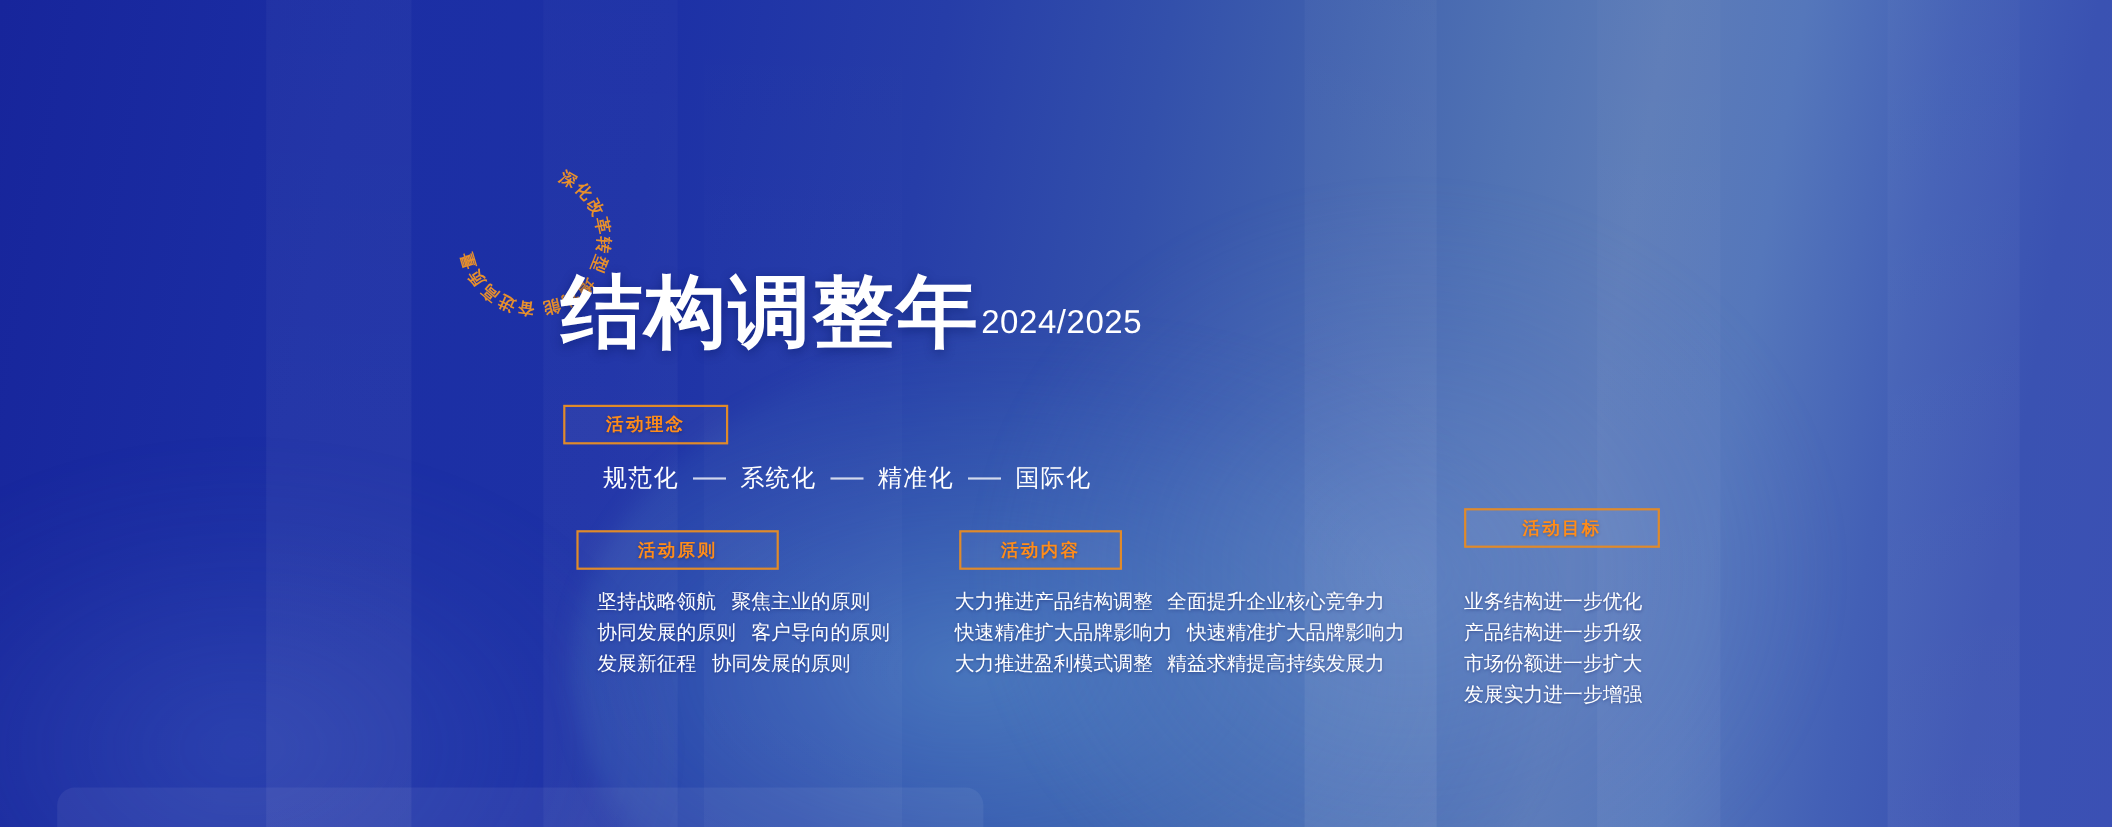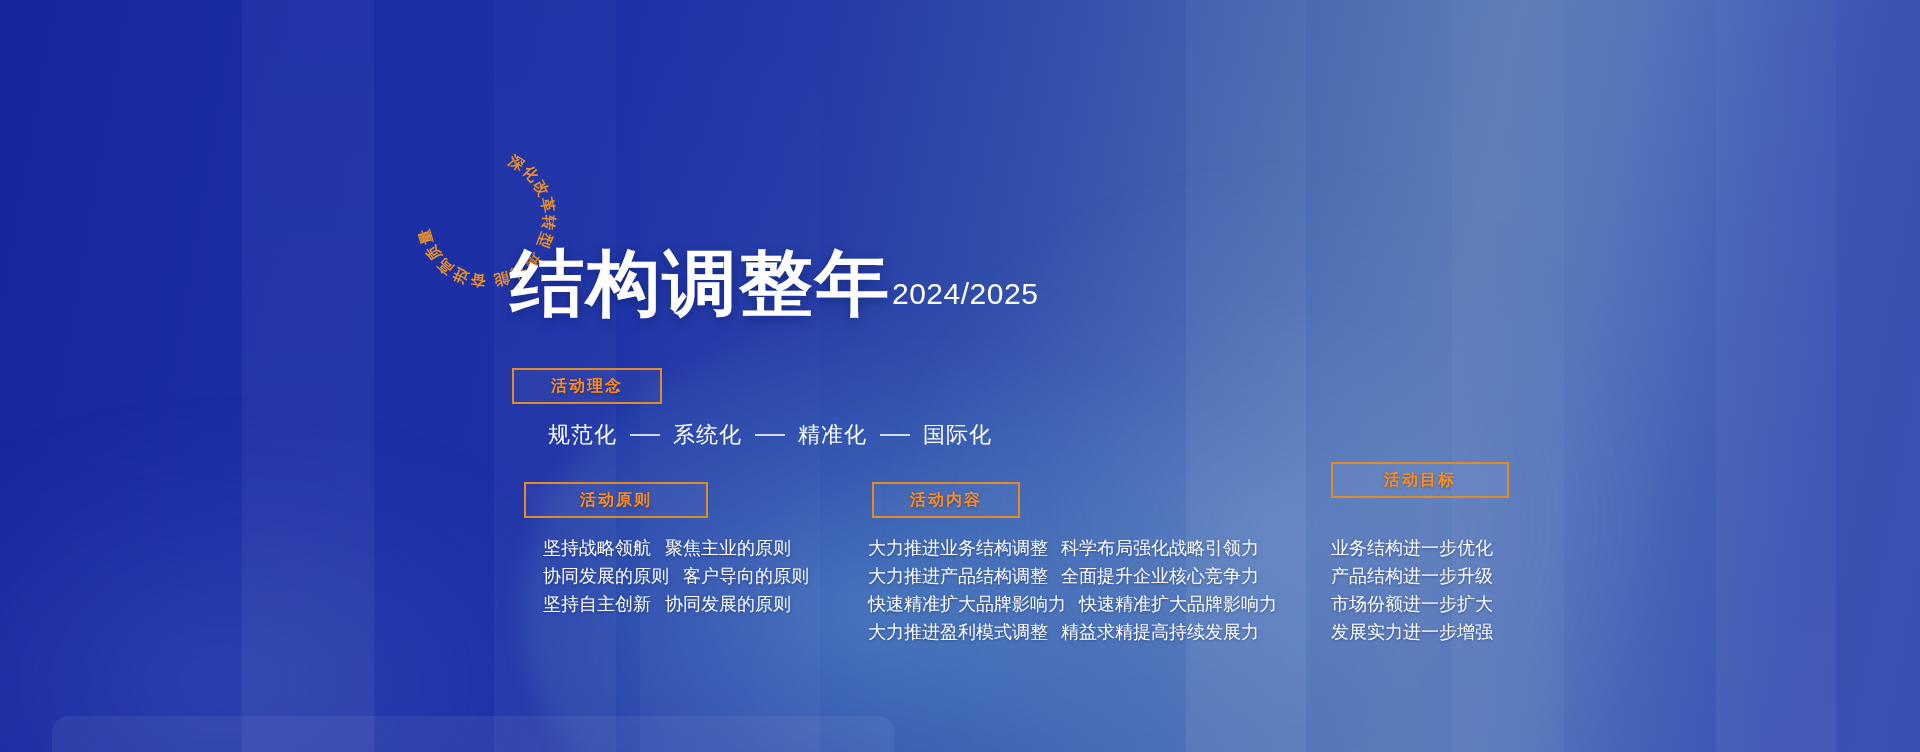--- a/index.html
+++ b/index.html
@@ -206,30 +206,26 @@
     <div class="col" id="col-principle">
       <div class="line">
         <span>坚持战略领航</span>
         <span>聚焦主业的原则</span>
       </div>
       <div class="line">
         <span>协同发展的原则</span>
         <span>客户导向的原则</span>
       </div>
       <div class="line">
-        <span>坚持自主创新</span>
+        <span>发展新征程</span>
         <span>协同发展的原则</span>
       </div>
     </div>
 
     <div class="col" id="col-content">
-      <div class="line">
-        <span>大力推进业务结构调整</span>
-        <span>科学布局强化战略引领力</span>
-      </div>
       <div class="line">
         <span>大力推进产品结构调整</span>
         <span>全面提升企业核心竞争力</span>
       </div>
       <div class="line">
         <span>快速精准扩大品牌影响力</span>
         <span>快速精准扩大品牌影响力</span>
       </div>
       <div class="line">
         <span>大力推进盈利模式调整</span>

